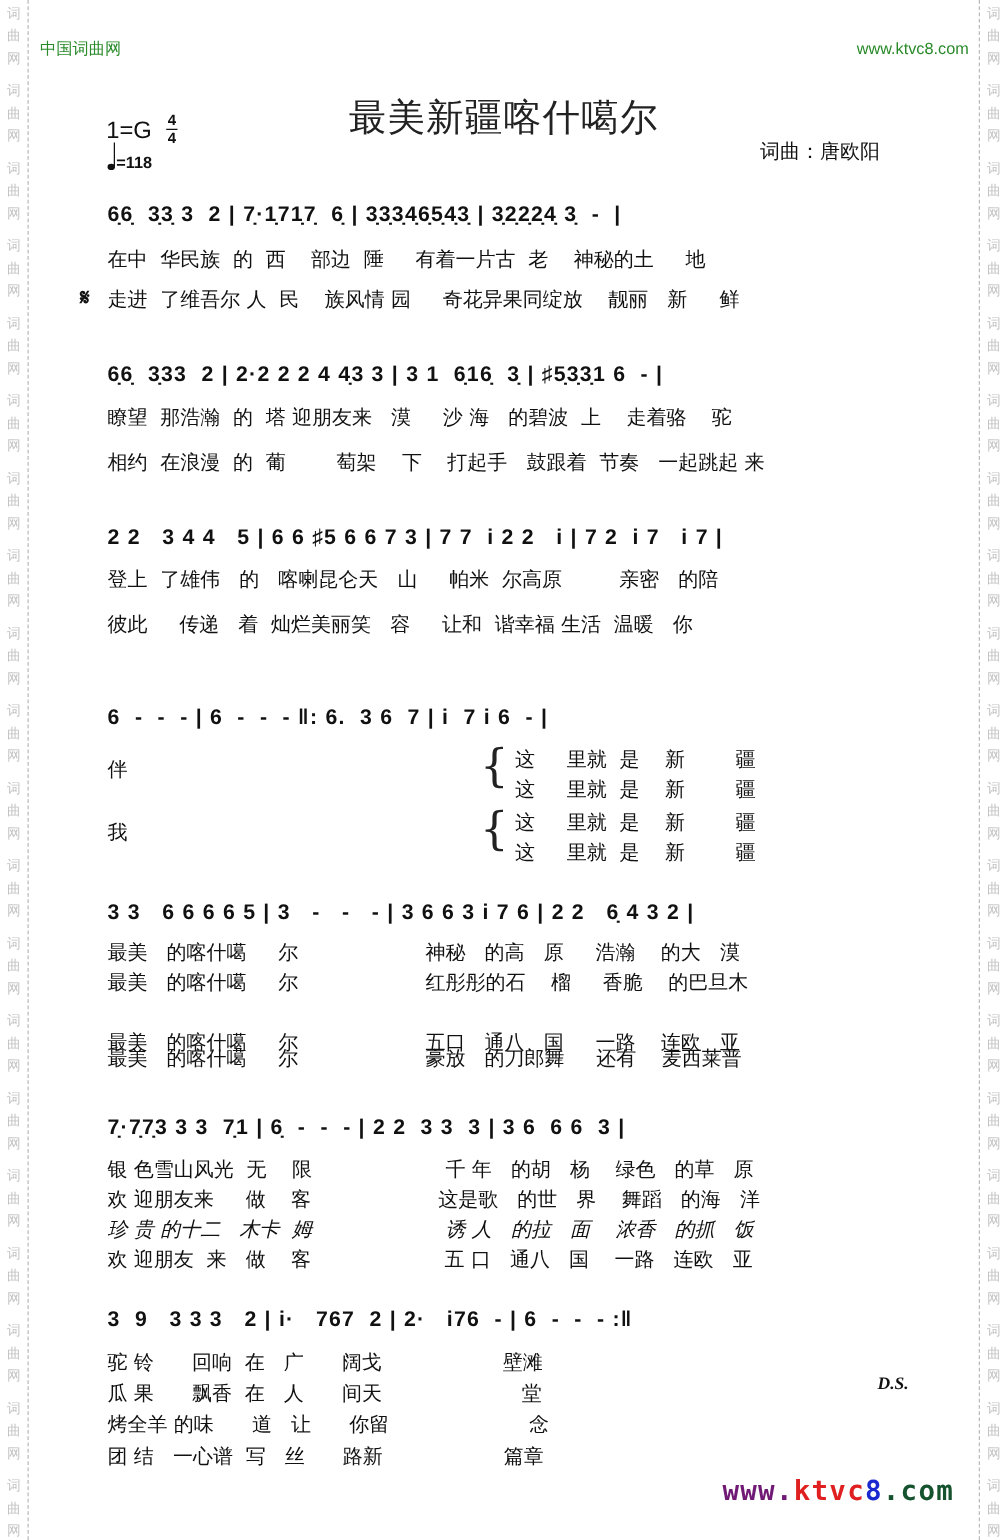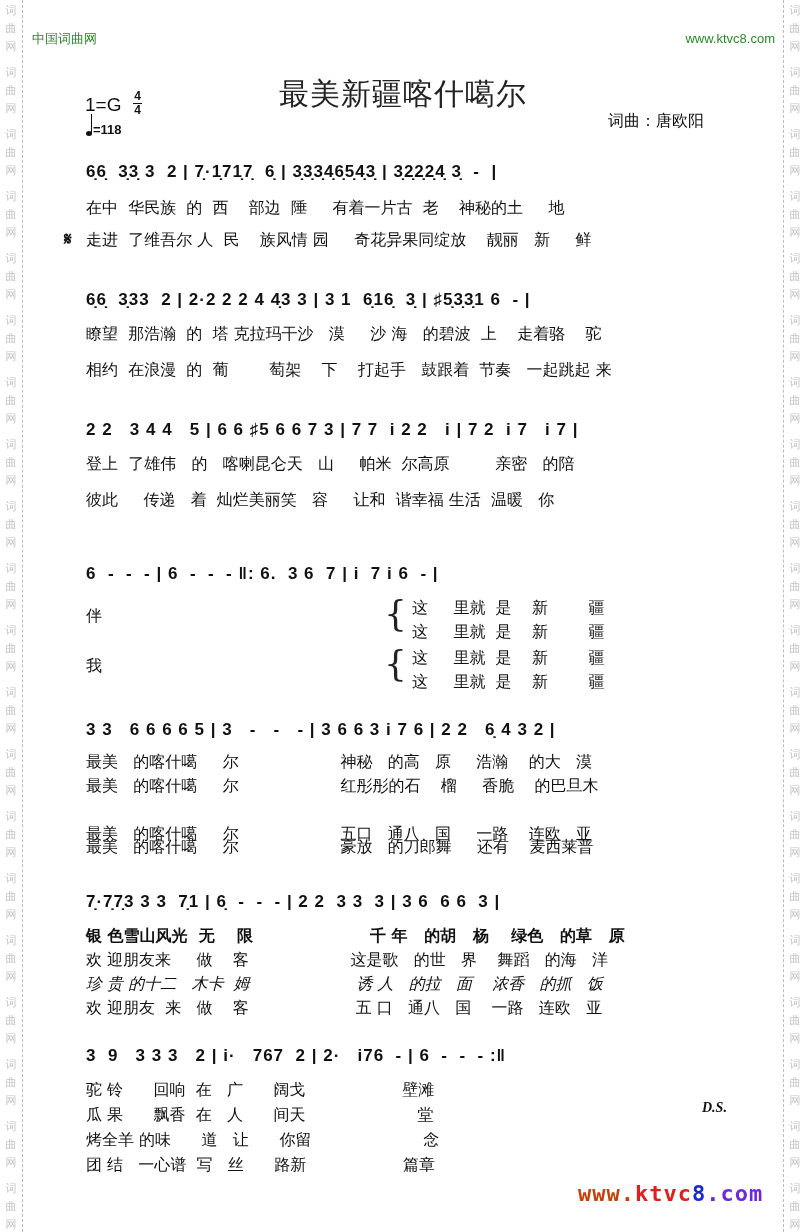--- a/index.html
+++ b/index.html
@@ -21,21 +21,21 @@
   .credit { position:absolute; left:608px; top:111px; font-size:16px; }
 
   .system { position:absolute; left:0; width:806px; }
   .notes { position:absolute; left:86px; height:26px; font-size:17px; font-weight:bold;
            font-family:"Liberation Sans", sans-serif; white-space:pre; letter-spacing:1px; }
   .lyr { position:absolute; left:86px; font-size:16px; white-space:pre; color:#111; letter-spacing:0px; }
   .segno { position:absolute; left:64px; font-size:18px; font-weight:bold; }
   .brace { position:absolute; font-size:36px; color:#222; font-family:"DejaVu Serif", serif; line-height:36px;}
   .ds { position:absolute; left:702px; top:1100px; font-size:14px; font-weight:bold; font-style:italic; font-family:"Liberation Serif", serif; }
   .footer-logo { position:absolute; left:578px; top:1181px; font-size:22px; font-weight:bold; letter-spacing:1px; font-family:"DejaVu Sans Mono", monospace; }
-  .footer-logo .a { color:#c2410c; } .footer-logo .b { color:#e02020; } .footer-logo .c { color:#1a2ad0; } .footer-logo .d { color:#6d28d9; }
+  .footer-logo .a { color:#701a75; } .footer-logo .b { color:#e02020; } .footer-logo .c { color:#1a2ad0; } .footer-logo .d { color:#14532d; }
 </style>
 </head>
 <body>
 
 <div class="margin-strip left"></div>
 <div class="margin-strip right"></div>
 <div id="wm-container">
     <div class="wm" style="top: 4px; left: 1px;">词</div>
     <div class="wm" style="top: 4px; right: 1px;">词</div>
     <div class="wm" style="top: 22px; left: 1px;">曲</div>
@@ -174,21 +174,21 @@
 
 <div class="system" style="top:160px;">
   <div class="notes" style="top:2px;">6̣6̣  3̣3̣ 3  2 | 7̣·1̣71̣7̣  6̣ | 3̣3̣3̣4̣6̣5̣4̣3̣ | 3̣2̣2̣2̣4̣ 3̣  -  |</div>
   <div class="lyr" style="top:38px;">在中  华民族  的  西    部边  陲     有着一片古  老    神秘的土     地</div>
   <div class="segno" style="top:68px;">𝄋</div>
   <div class="lyr" style="top:70px;">走进  了维吾尔 人  民    族风情 园     奇花异果同绽放    靓丽   新     鲜</div>
 </div>
 
 <div class="system" style="top:288px;">
   <div class="notes" style="top:2px;">6̣6̣  3̣33  2 | 2·2 2 2 4 4̣3 3 | 3 1  6̣16̣  3̣ | ♯5̣3̣3̣1 6  - |</div>
-  <div class="lyr" style="top:36px;">瞭望  那浩瀚  的  塔 克拉玛干沙   漠     沙 海   的碧波  上    走着骆    驼</div>
+  <div class="lyr" style="top:36px;">瞭望  那浩瀚  的  塔 迎朋友来   漠     沙 海   的碧波  上    走着骆    驼</div>
   <div class="lyr" style="top:72px;">相约  在浪漫  的  葡        萄架    下    打起手   鼓跟着  节奏   一起跳起 来</div>
 </div>
 
 <div class="system" style="top:418px;">
   <div class="notes" style="top:2px;">2 2   3 4 4   5 | 6 6 ♯5 6 6 7 3 | 7 7  i 2 2   i | 7 2  i 7   i 7 |</div>
   <div class="lyr" style="top:36px;">登上  了雄伟   的   喀喇昆仑天   山     帕米  尔高原         亲密   的陪</div>
   <div class="lyr" style="top:72px;">彼此     传递   着  灿烂美丽笑   容     让和  谐幸福 生活  温暖   你</div>
 </div>
 
 <div class="system" style="top:562px;">
@@ -206,21 +206,21 @@
 <div class="system" style="top:718px;">
   <div class="notes" style="top:2px;">3 3   6 6 6 6 5 | 3   -   -   - | 3 6 6 3 i 7 6 | 2 2   6̣ 4 3 2 |</div>
   <div class="lyr" style="top:34px;">最美   的喀什噶     尔                    神秘   的高   原     浩瀚    的大   漠</div>
   <div class="lyr" style="top:58px;">最美   的喀什噶     尔                    红彤彤的石    榴     香脆    的巴旦木</div>
   <div class="lyr" style="top:82px;margin-top:37px;">最美   的喀什噶     尔                    豪放   的刀郎舞     还有    麦西莱普</div>
   <div class="lyr" style="top:106px;">最美   的喀什噶     尔                    五口   通八   国     一路    连欧   亚</div>
 </div>
 
 <div class="system" style="top:890px;">
   <div class="notes" style="top:2px;">7̣·7̣7̣3 3 3  7̣1 | 6̣  -  -  - | 2 2  3 3  3 | 3 6  6 6  3 |</div>
-  <div class="lyr" style="top:36px;font-weight:bold;">银 色雪山风光  无    限                     千 年   的胡   杨    绿色   的草   原</div>
+  <div class="lyr" style="top:36px;">银 色雪山风光  无    限                     千 年   的胡   杨    绿色   的草   原</div>
   <div class="lyr" style="top:60px;">欢 迎朋友来     做    客                    这是歌   的世   界    舞蹈   的海   洋</div>
   <div class="lyr" style="top:84px;font-style:italic;">珍 贵 的十二   木卡  姆                     诱 人   的拉   面    浓香   的抓   饭</div>
   <div class="lyr" style="top:108px;">欢 迎朋友  来   做    客                     五 口   通八   国    一路   连欧   亚</div>
 </div>
 
 <div class="system" style="top:1044px;">
   <div class="notes" style="top:2px;">3  9   3 3 3   2 | i·   767  2 | 2·   i76  - | 6  -  -  - :‖</div>
   <div class="lyr" style="top:36px;">驼 铃      回响  在   广      阔戈                   壁滩</div>
   <div class="lyr" style="top:61px;">瓜 果      飘香  在   人      间天                      堂</div>
   <div class="lyr" style="top:86px;">烤全羊 的味      道   让      你留                      念</div>

